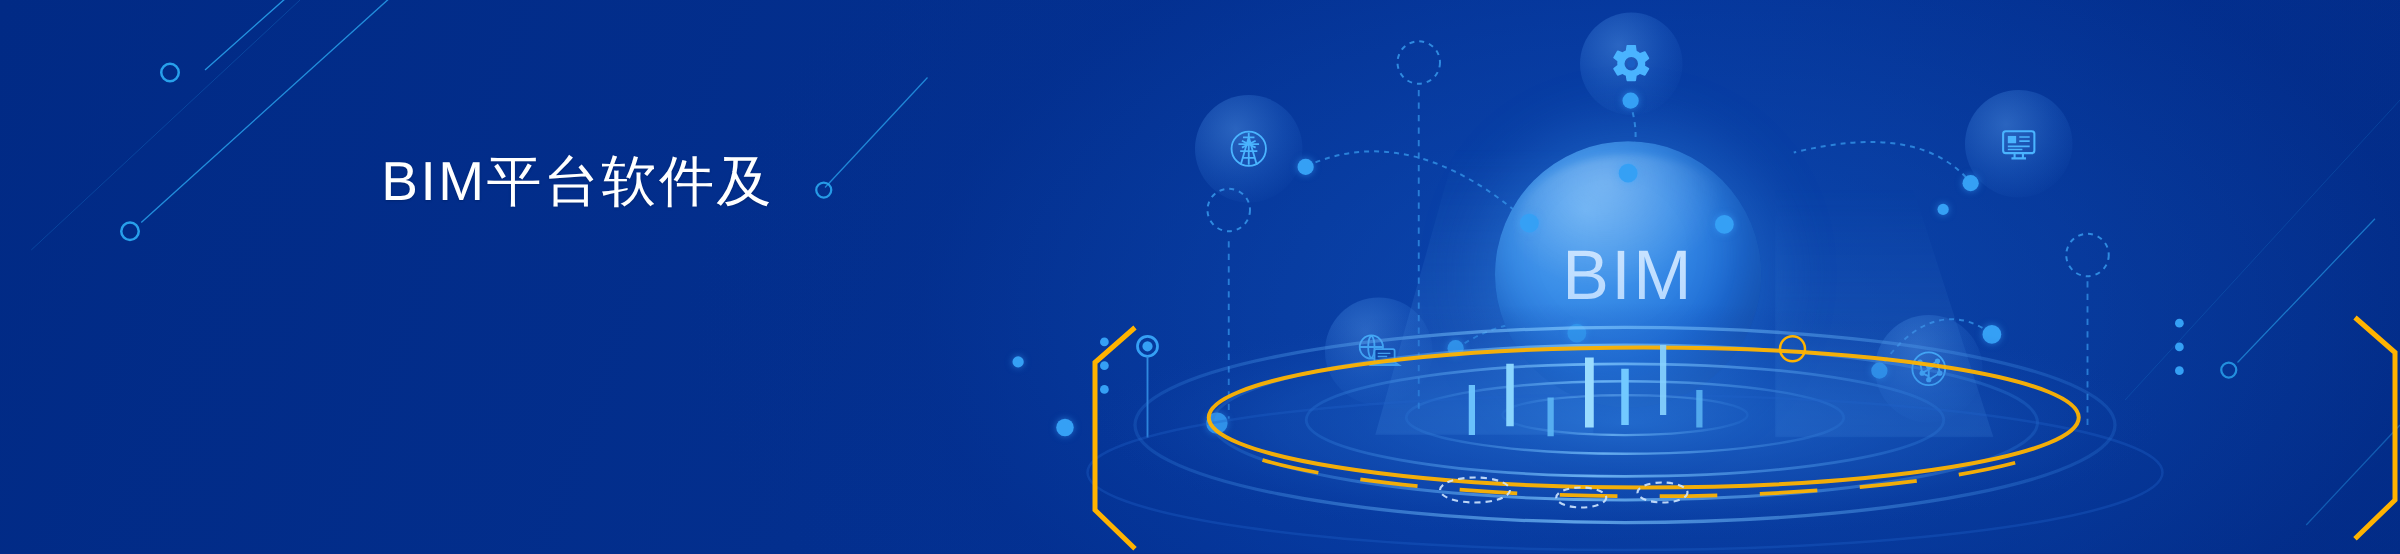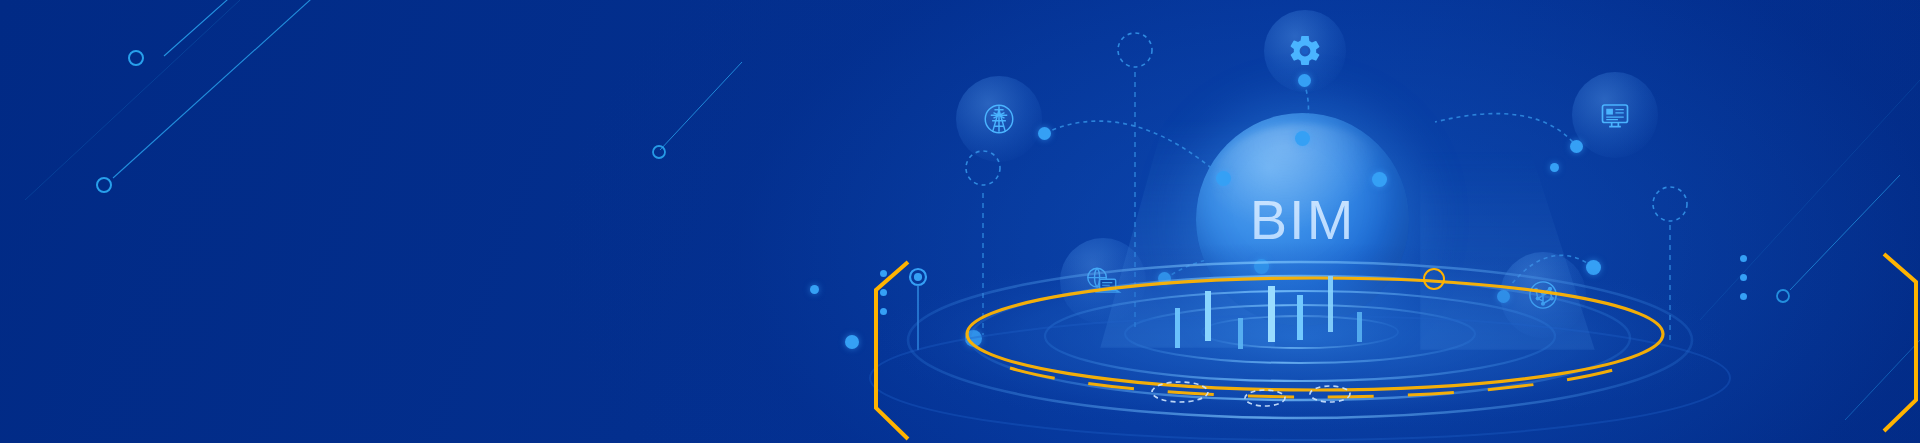--- a/index.html
+++ b/index.html
@@ -100,20 +100,21 @@
       <circle cx="659" cy="152" r="6" stroke-width="1.8" opacity=".9"></circle>
       <line x1="1790" y1="290" x2="1900" y2="175" stroke-width="1" opacity=".6"></line>
       <circle cx="1783" cy="296" r="6" stroke-width="1.8" opacity=".8"></circle>
       <line x1="1845" y1="420" x2="1920" y2="340" stroke-width="1" opacity=".4"></line>
       <line x1="240" y1="0" x2="25" y2="200" stroke-width=".7" opacity=".25"></line>
       <line x1="1920" y1="80" x2="1700" y2="320" stroke-width=".7" opacity=".2"></line>
     </g>
   </svg>
 
   <div class="headline">
+    <span class="line">BIM平台软件及</span>
   </div>
 
   <div class="art">
 
     <div class="beam"></div>
     <div class="beam2"></div>
 
     <svg style="position:absolute;left:0;top:0;" width="1060" height="443" viewBox="0 0 1060 443">
       <g fill="none" stroke="#2f8ae0" stroke-width="1.6" stroke-dasharray="4 4" opacity=".9">
 

